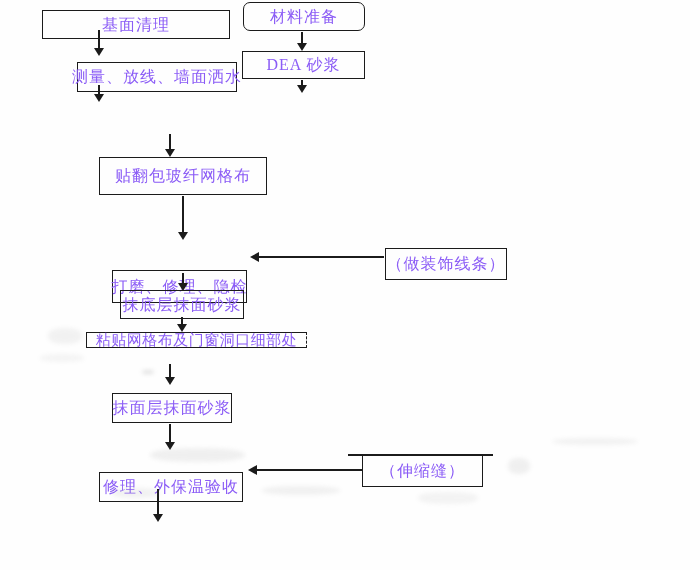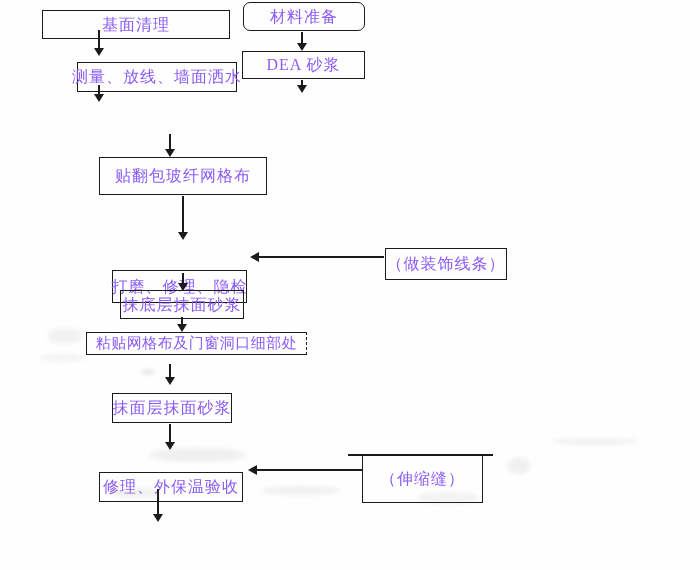--- a/index.html
+++ b/index.html
@@ -62,33 +62,33 @@
   </div>
 
   <div class="node" style="left:385px;top:248px;width:122px;height:32px;">
     <span>（做装饰线条）</span>
   </div>
 
   <div class="node" style="left:120px;top:290px;width:124px;height:29px;">
     <span>抹底层抹面砂浆</span>
   </div>
 
-  <div class="node dashed-right small-spacing" style="left:86px;top:332px;width:221px;height:23px;">
+  <div class="node dashed-right small-spacing" style="left:86px;top:332px;width:221px;height:16px;">
     <span>粘贴网格布及门窗洞口细部处</span>
   </div>
 
   <div class="node" style="left:112px;top:393px;width:120px;height:30px;">
     <span>抹面层抹面砂浆</span>
   </div>
 
   <div class="node" style="left:99px;top:456px;width:144px;height:30px;margin-top:16px;">
     <span>修理、外保温验收</span>
   </div>
 
-  <div class="node" style="left:362px;top:455px;width:121px;height:48px;">
+  <div class="node" style="left:362px;top:455px;width:121px;height:32px;">
     <span>（伸缩缝）</span>
   </div>
 
 
   <div>
     <div class="vstem" style="left:98px;top:30px;height:19px;"></div>
     <div class="head-down" style="left:94px;top:48px;"></div>
   </div>
 
   <div>

